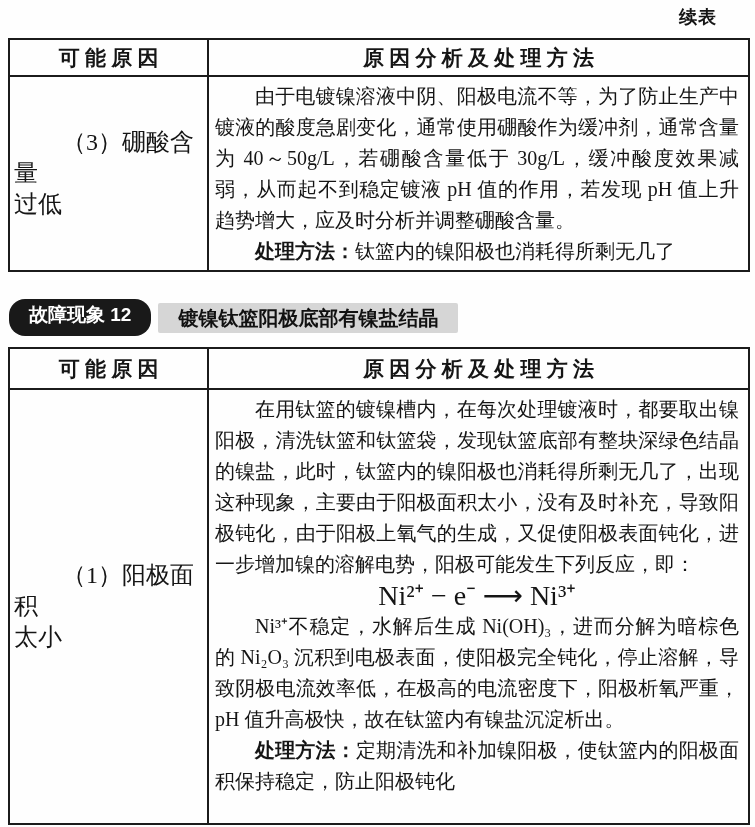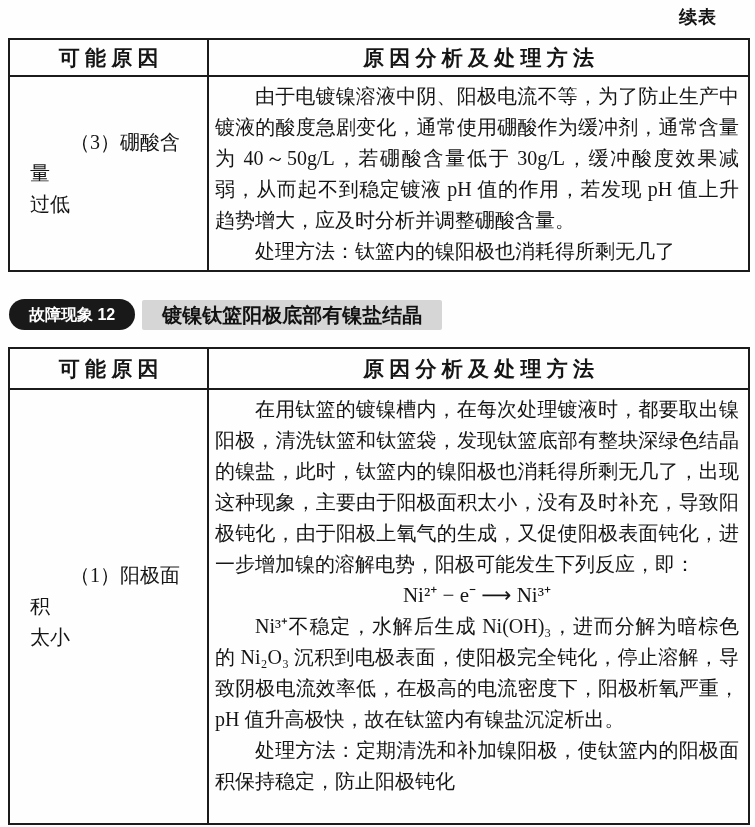--- a/index.html
+++ b/index.html
@@ -43,56 +43,56 @@
     font-size: 21px;
     font-weight: bold;
     text-align: center;
     vertical-align: middle;
     margin-left: 11px;
   }
   #table1 thead tr { height: 37px; }
   #table2 thead tr { height: 41px; }
   td.cause-cell {
     vertical-align: middle;
-    font-size: 20px;
+    font-size: 24px;
     line-height: 31px;
-    padding: 0 20px;
+    padding: 0 4px;
     margin-top: 43px;
   }
   .cause-line-first { text-indent: 2em; }
   td.analysis-cell {
     vertical-align: top;
     font-size: 20px;
     line-height: 31px;
     padding: 4px 9px 0 6px;
     text-align: justify;
   }
   td.analysis-cell p { text-indent: 2em; margin: 0; }
   td.analysis-cell p.equation-line {
     text-indent: 0;
     text-align: center;
-    font-size: 21px;
+    font-size: 28px;
   }
-  .method-label { font-weight: normal; }
+  .method-label { font-weight: bold; }
 
   
   .fault-banner {
     position: absolute;
     left: 9px;
     top: 299px;
     display: flex;
     align-items: center;
     font-family: "Liberation Sans", sans-serif;
   }
   .fault-tag {
     background: #191919;
     color: #ffffff;
     font-weight: bold;
-    font-size: 16px;
-    height: 31px;
+    font-size: 19px;
+    height: 37px;
     line-height: 31px;
     padding: 0 20px;
     border-radius: 16px;
     white-space: nowrap;
     position: relative;
     z-index: 2;
   }
   .fault-title {
     background: #d6d6d6;
     color: #111111;

